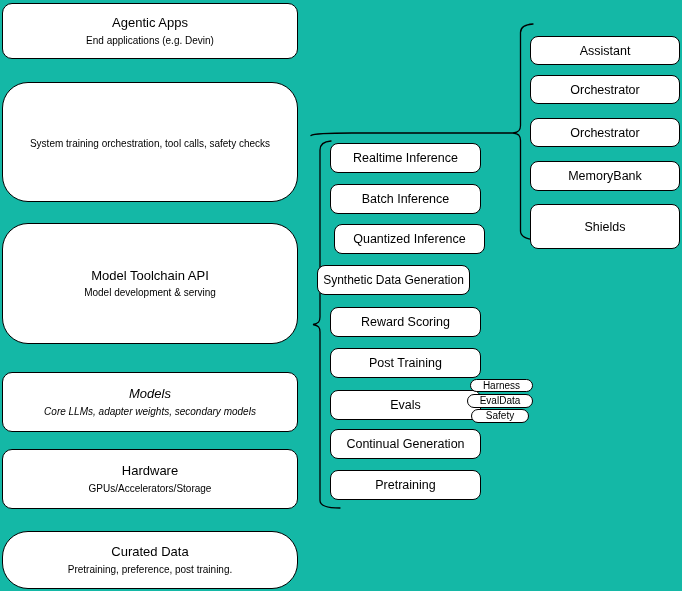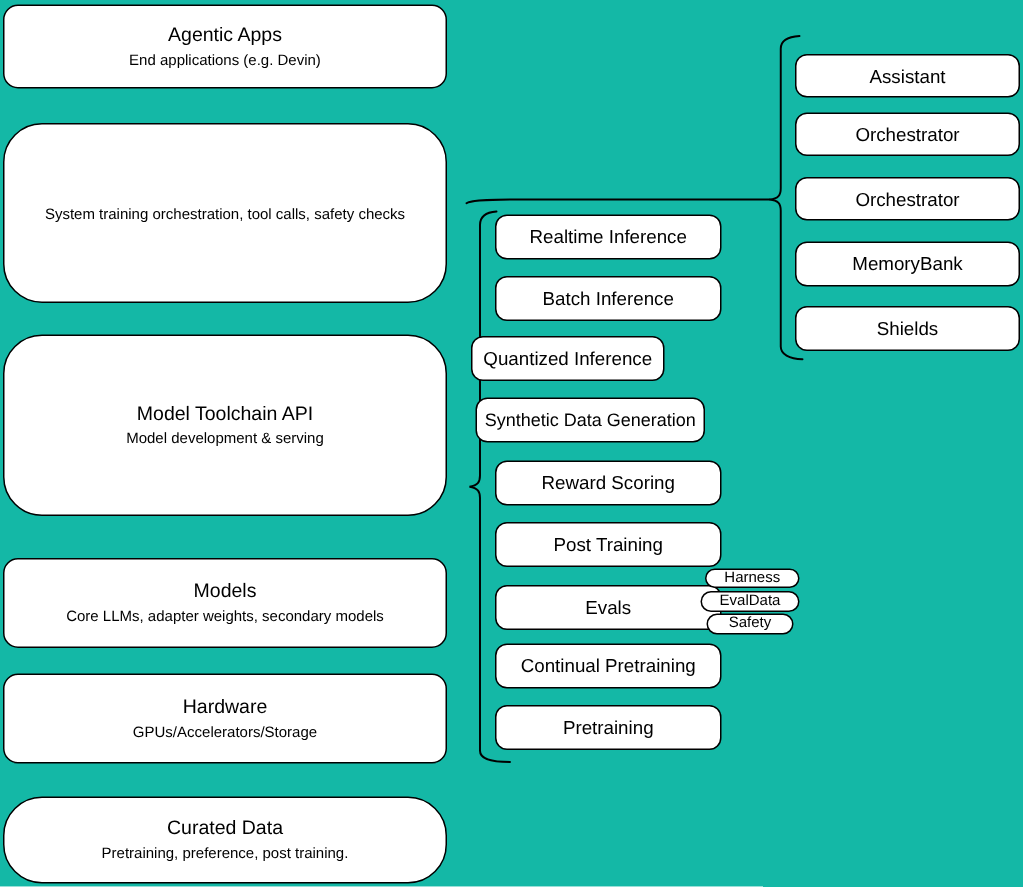--- a/index.html
+++ b/index.html
@@ -57,58 +57,58 @@
 
   <div class="node r26" style="left:2px;top:82px;width:296px;height:120px;">
     <div class="sub">System training orchestration, tool calls, safety checks</div>
   </div>
 
   <div class="node r26" style="left:2px;top:223px;width:296px;height:121px;">
     <div class="title">Model Toolchain API</div>
     <div class="sub">Model development &amp; serving</div>
   </div>
 
-  <div class="node r10" style="left:2px;top:372px;width:296px;height:60px;">
+  <div class="node r10" style="left:2px;top:372px;width:296px;height:60px;font-style:italic;">
     <div class="title">Models</div>
     <div class="sub">Core LLMs, adapter weights, secondary models</div>
   </div>
 
   <div class="node r10" style="left:2px;top:449px;width:296px;height:60px;">
     <div class="title">Hardware</div>
     <div class="sub">GPUs/Accelerators/Storage</div>
   </div>
 
   <div class="node r10" style="left:2px;top:531px;width:296px;height:58px;border-radius:26px;">
     <div class="title">Curated Data</div>
     <div class="sub">Pretraining, preference, post training.</div>
   </div>
 
   <div class="node r8" style="left:330px;top:143px;width:151px;height:30px;">
     <div class="label">Realtime Inference</div>
   </div>
   <div class="node r8" style="left:330px;top:184px;width:151px;height:30px;">
     <div class="label">Batch Inference</div>
   </div>
-  <div class="node r8" style="left:314px;top:224px;width:129px;height:30px;">
+  <div class="node r8" style="left:334px;top:224px;width:151px;height:30px;">
     <div class="label">Quantized Inference</div>
   </div>
   <div class="node r8" style="left:317px;top:265px;width:153px;height:30px;">
     <div class="label" style="font-size:12px;">Synthetic Data Generation</div>
   </div>
   <div class="node r8" style="left:330px;top:307px;width:151px;height:30px;">
     <div class="label">Reward Scoring</div>
   </div>
   <div class="node r8" style="left:330px;top:348px;width:151px;height:30px;">
     <div class="label">Post Training</div>
   </div>
   <div class="node r8" style="left:330px;top:390px;width:151px;height:30px;">
     <div class="label">Evals</div>
   </div>
   <div class="node r8" style="left:330px;top:429px;width:151px;height:30px;">
-    <div class="label">Continual Pretraining</div>
+    <div class="label">Continual Generation</div>
   </div>
   <div class="node r8" style="left:330px;top:470px;width:151px;height:30px;">
     <div class="label">Pretraining</div>
   </div>
 
   <div class="pill" style="left:470px;top:379px;width:63px;height:13px;">
     <span>Harness</span>
   </div>
   <div class="pill" style="left:467px;top:394px;width:66px;height:14px;">
     <span>EvalData</span>
@@ -122,17 +122,17 @@
   </div>
   <div class="node r8" style="left:530px;top:75px;width:150px;height:29px;">
     <div class="label">Orchestrator</div>
   </div>
   <div class="node r8" style="left:530px;top:118px;width:150px;height:29px;">
     <div class="label">Orchestrator</div>
   </div>
   <div class="node r8" style="left:530px;top:161px;width:150px;height:30px;">
     <div class="label">MemoryBank</div>
   </div>
-  <div class="node r8" style="left:530px;top:204px;width:150px;height:30px;text-align:center;">
+  <div class="node r8" style="left:530px;top:204px;width:150px;height:45px;text-align:center;">
     <div class="label">Shields</div>
   </div>
 
 </div>
 
 </body></html>

